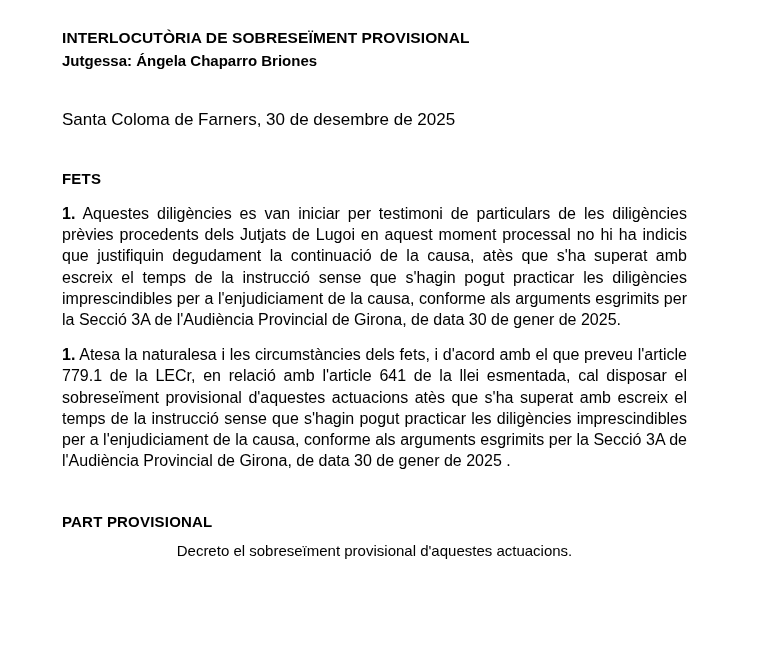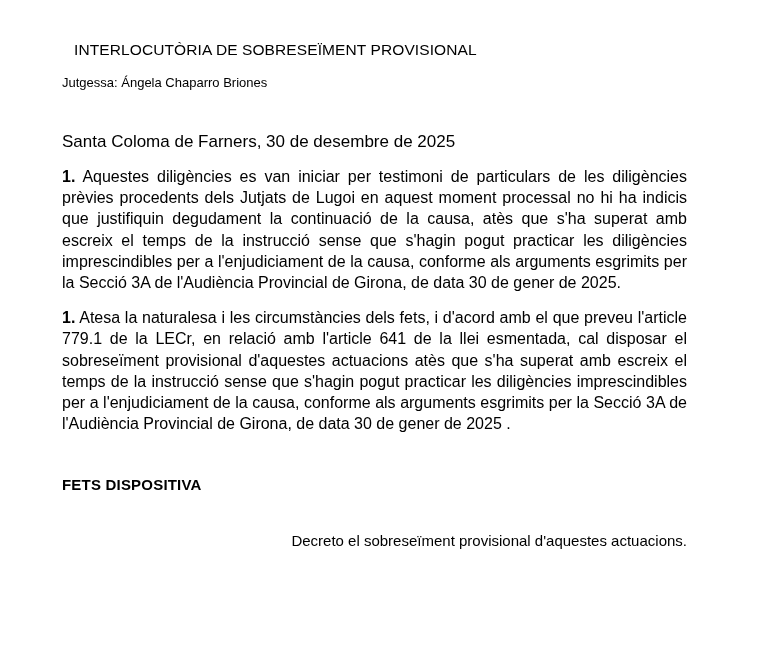--- a/index.html
+++ b/index.html
@@ -18,29 +18,29 @@
   .page {
     position: relative;
     width: 764px;
     height: 648px;
     background: #ffffff;
     box-sizing: border-box;
     padding: 28px 77px 0 62px;
   }
   .doc-title {
     font-size: 15.5px;
-    font-weight: normal;
+    font-weight: bold;
     line-height: 20px;
     letter-spacing: 0.1px;
-    margin: 12px;
+    margin: 0;
     white-space: nowrap;
   }
   .doc-subtitle {
-    font-size: 13px;
-    font-weight: normal;
+    font-size: 15px;
+    font-weight: bold;
     line-height: 21px;
     margin: 2px 0 0 0;
   }
   .place-date {
     font-size: 17px;
     line-height: 21px;
     margin: 38px 0 0 0;
   }
   .section-heading {
     font-size: 15px;
@@ -59,38 +59,39 @@
     text-align: justify;
     text-justify: inter-word;
     margin: 14px 0 0 0;
   }
   .body-par .num {
     font-weight: bold;
   }
   .plain-par {
     font-size: 15px;
     line-height: 21px;
-    text-align: right;
-    margin: 35px 0 0 0;
+    text-align: center;
+    margin: 8px 0 0 0;
   }
 </style>
 </head>
 <body>
 
 <div class="page">
 
   <h1 class="doc-title">INTERLOCUTÒRIA DE SOBRESEÏMENT PROVISIONAL</h1>
 
   <p class="doc-subtitle">Jutgessa: Ángela Chaparro Briones</p>
 
   <p class="place-date">Santa Coloma de Farners, 30 de desembre de 2025</p>
 
+  <h2 class="section-heading heading-fets">FETS</h2>
 
   <p class="body-par"><span class="num">1.</span> <span>Aquestes diligències es van iniciar per testimoni de particulars de les diligències prèvies procedents dels Jutjats de Lugoi en aquest moment processal no hi ha indicis que justifiquin degudament la continuació de la causa, atès que s'ha superat amb escreix el temps de la instrucció sense que s'hagin pogut practicar les diligències imprescindibles per a l'enjudiciament de la causa, conforme als arguments esgrimits per la Secció 3A de l'Audiència Provincial de Girona, de data 30 de gener de 2025.</span></p>
 
 
   <p class="body-par"><span class="num">1.</span> <span>Atesa la naturalesa i les circumstàncies dels fets, i d'acord amb el que preveu l'article 779.1 de la LECr, en relació amb l'article 641 de la llei esmentada, cal disposar el sobreseïment provisional d'aquestes actuacions atès que s'ha superat amb escreix el temps de la instrucció sense que s'hagin pogut practicar les diligències imprescindibles per a l'enjudiciament de la causa, conforme als arguments esgrimits per la Secció 3A de l'Audiència Provincial de Girona, de data 30 de gener de 2025 .</span></p>
 
-  <h2 class="section-heading heading-part">FETS DISPOSITIVA</h2>
+  <h2 class="section-heading heading-part">PART PROVISIONAL</h2>
 
   <p class="plain-par">Decreto el sobreseïment provisional d'aquestes actuacions.</p>
 
 </div>
 
 </body></html>

